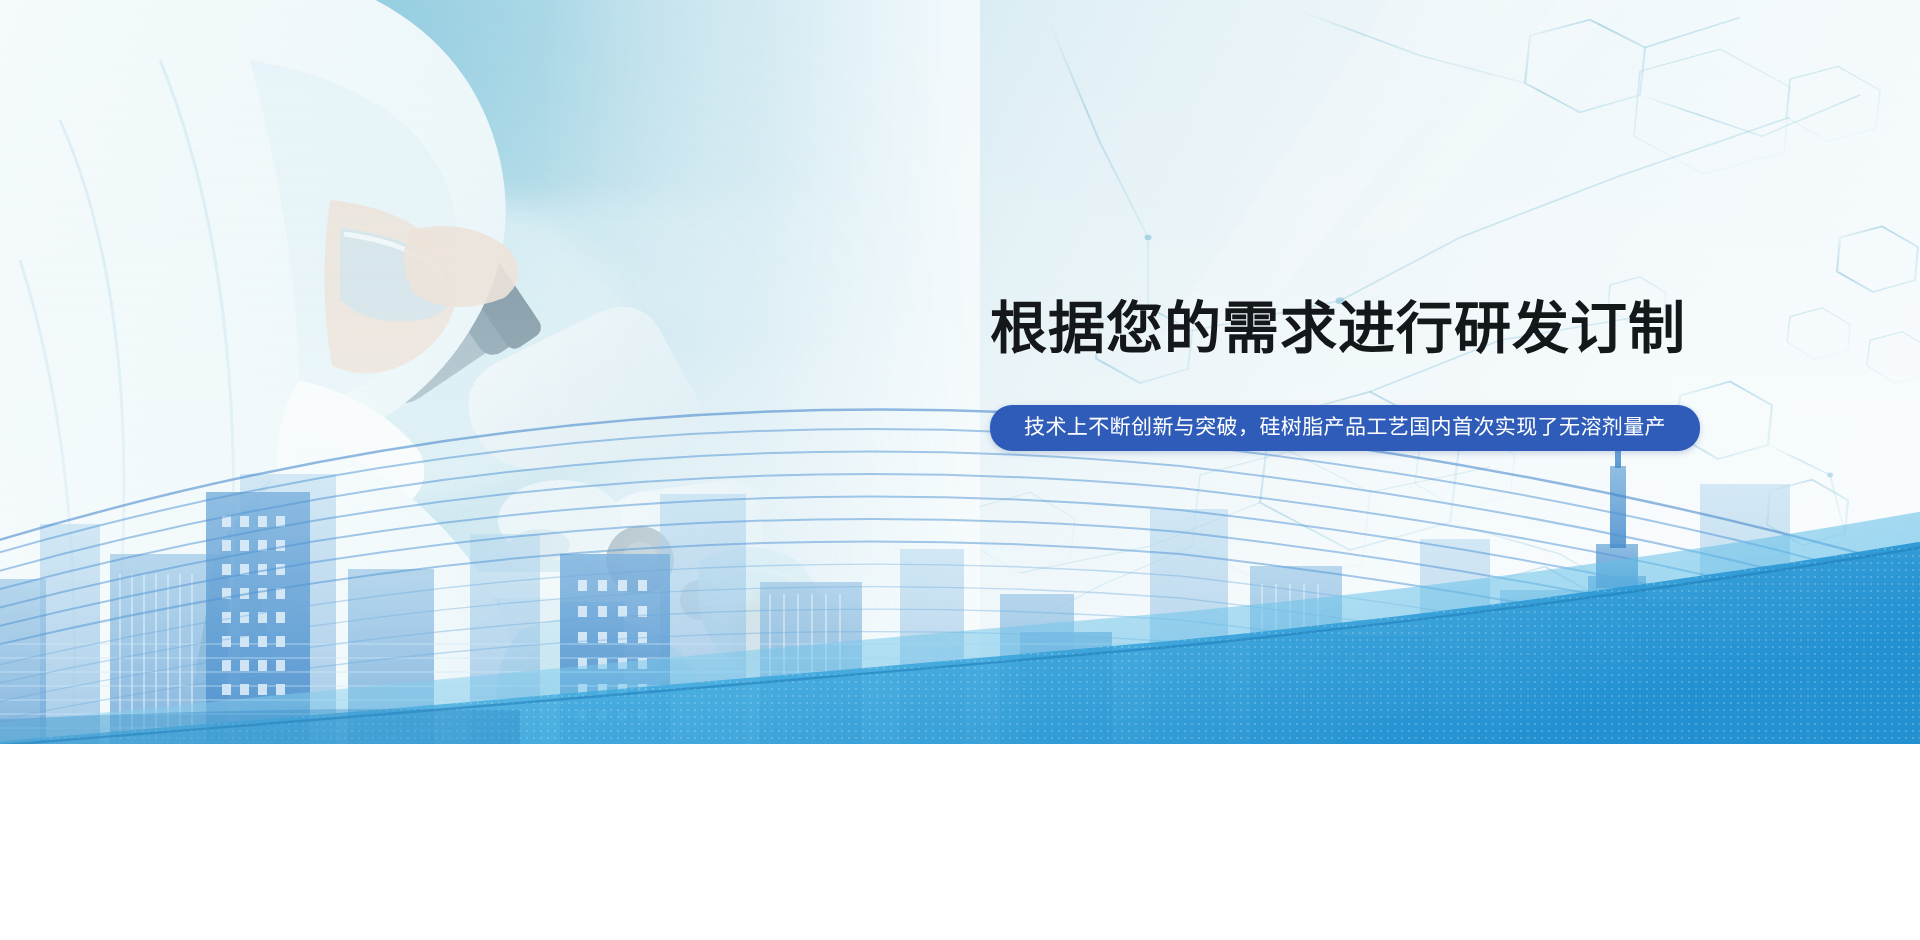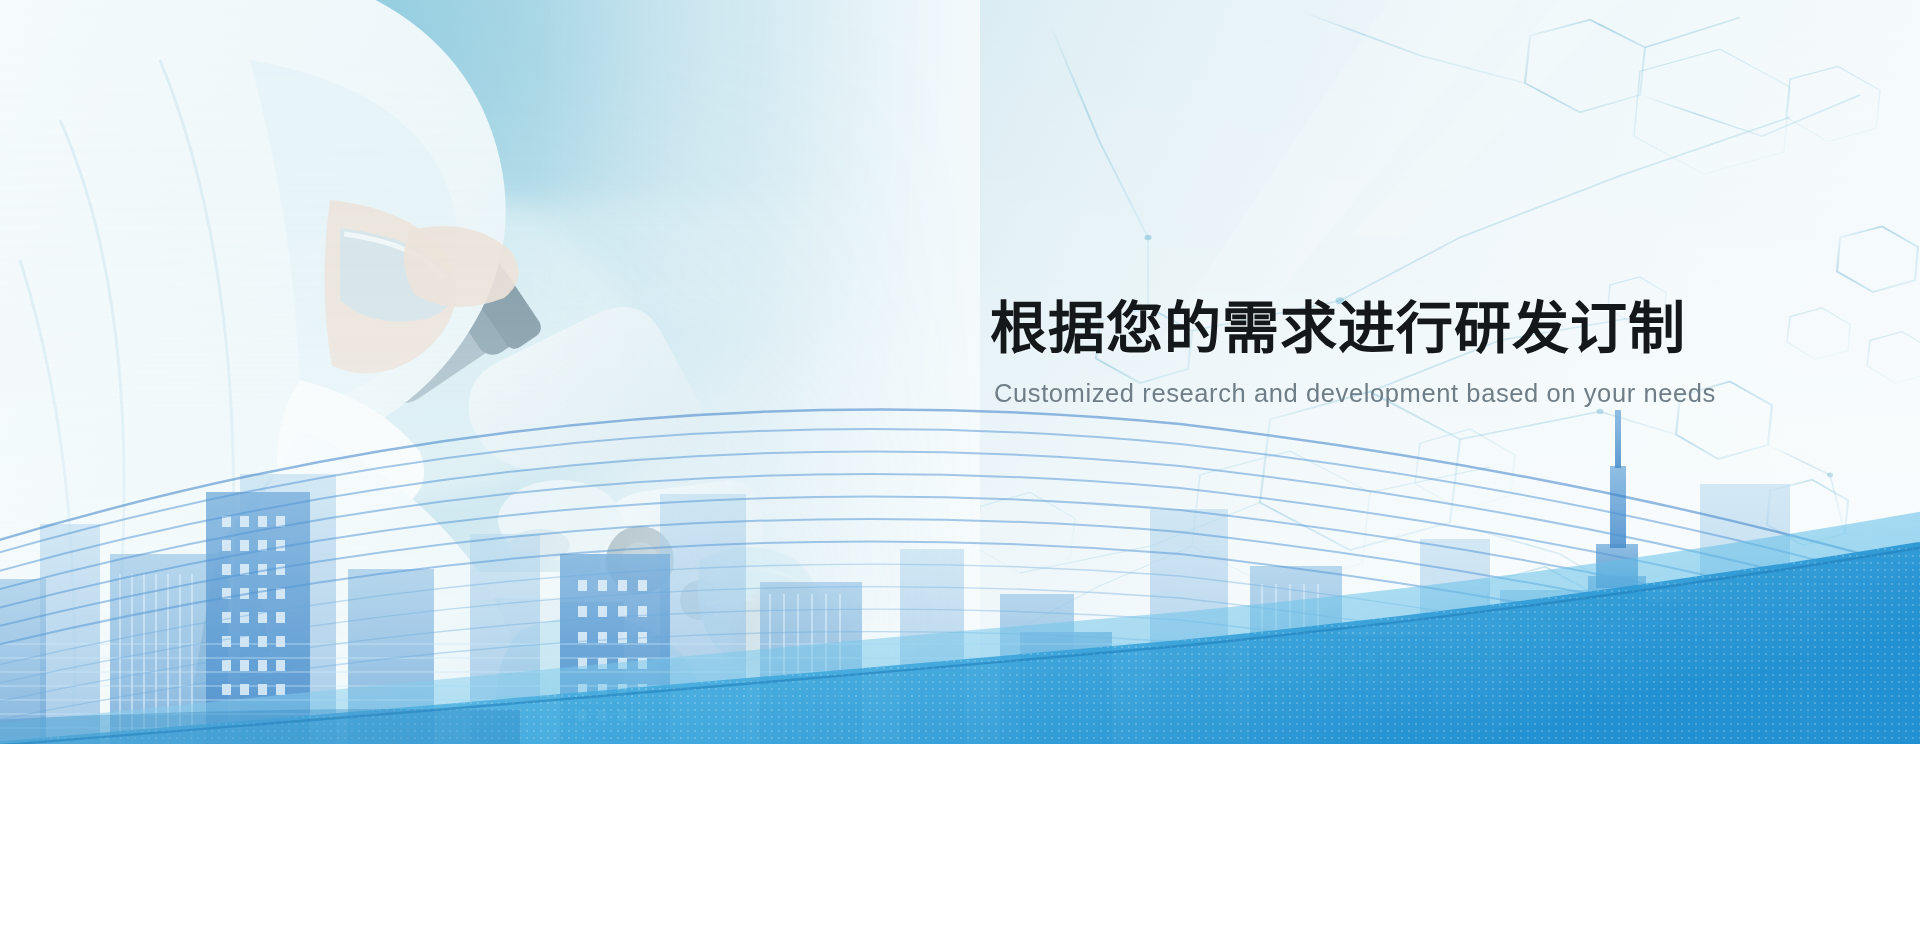--- a/index.html
+++ b/index.html
@@ -514,17 +514,17 @@
       <path d="M-10 258 Q620 206 1180 156 Q1560 118 1930 56 L1930 270 L-10 270 Z" fill="url(#dots)" opacity="0.6"></path>
       <path d="M-10 262 Q620 212 1180 162 Q1560 124 1930 62" fill="none" stroke="#1d7cb8" stroke-width="2.4" opacity="0.55"></path>
 
       <path d="M-10 236 Q260 222 520 226 L520 270 L-10 270 Z" fill="#2f86c4" opacity="0.35"></path>
     </svg>
   </div>
 
   <div class="copy">
     <h1 class="headline">根据您的需求进行研发订制</h1>
 
-    <p class="subline">Customized research and development based on your needs</p>
-
+
+    <div class="ribbon">技术上不断创新与突破，硅树脂产品工艺国内首次实现了无溶剂量产</div>
   </div>
 
 </div>
 
 </body></html>

